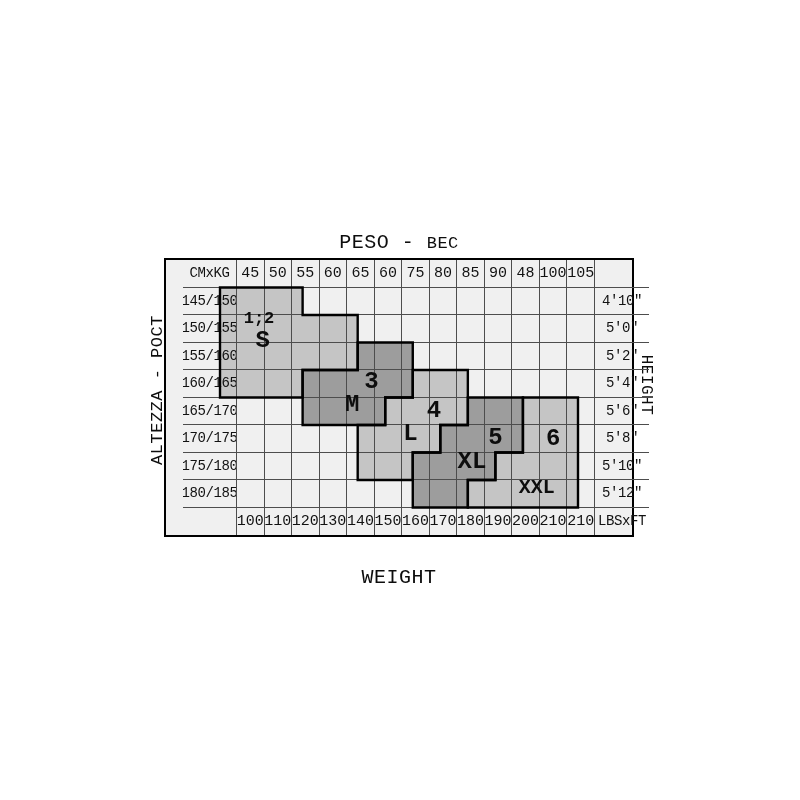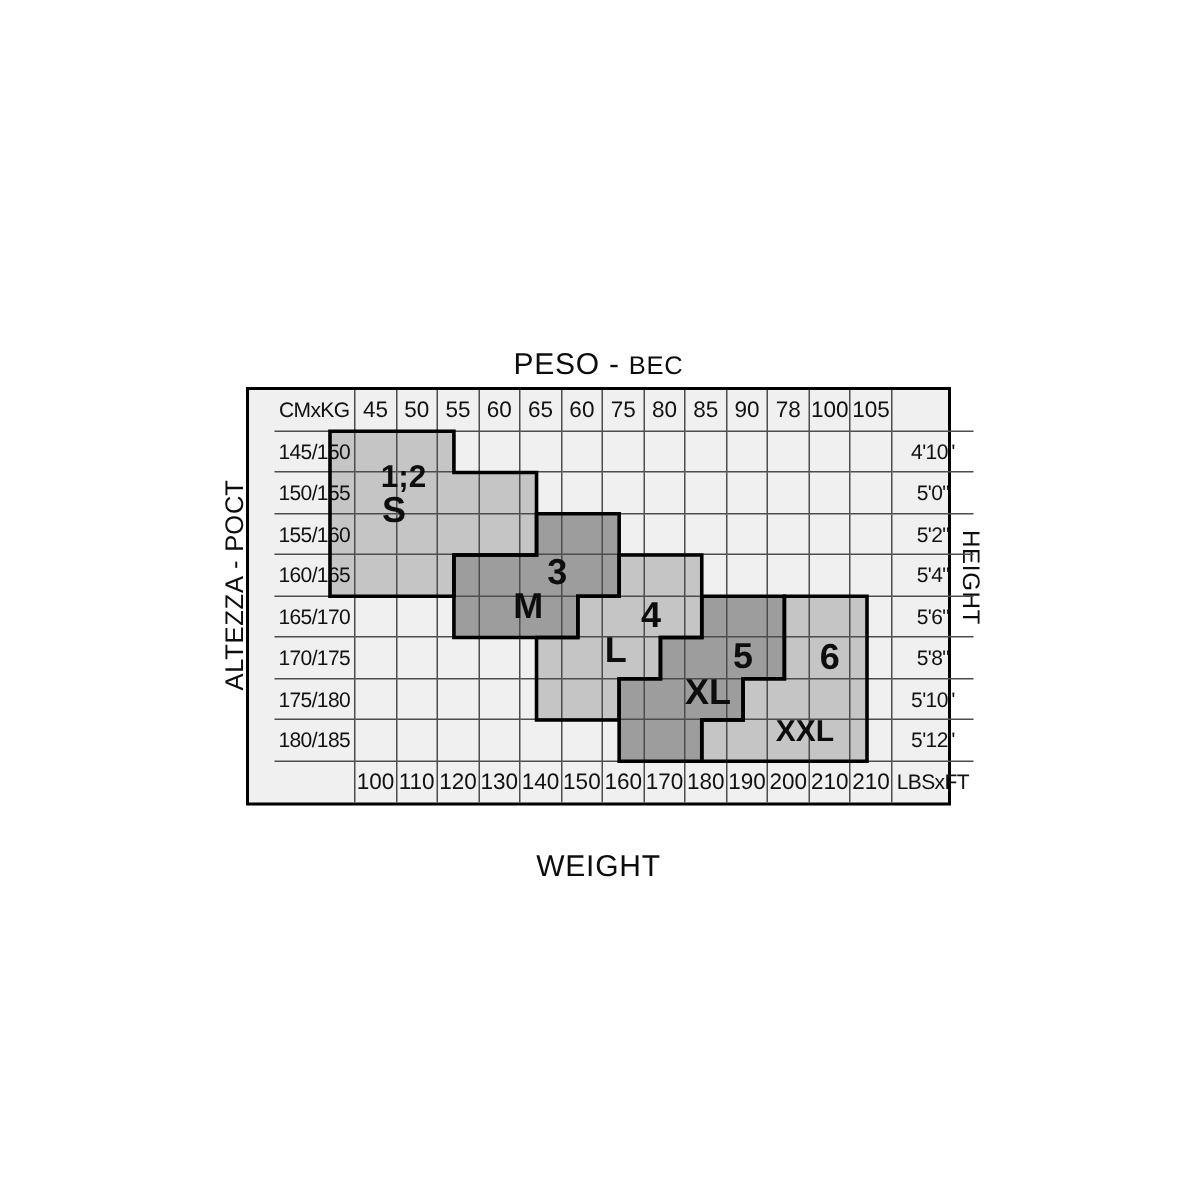--- a/index.html
+++ b/index.html
@@ -1,18 +1,18 @@
 <!DOCTYPE html>
 <html><head>
 <meta charset="utf-8">
 <style>
   html,body{margin:0;padding:0;background:#ffffff;}
   .page{
     position:relative;width:800px;height:800px;background:#ffffff;
-    font-family:Liberation Sans, sans-serif;color:#111;overflow:hidden;
+    font-family:Liberation Mono, monospace;color:#111;overflow:hidden;
   }
   .title-top,.title-bottom{
     position:absolute;left:164px;width:470px;text-align:center;
     font-size:20px;line-height:20px;color:#0d0d0d;letter-spacing:.5px;
   }
   .title-top{top:233px;}
   .title-top .small{font-size:17px;}
   .title-bottom{top:568px;}
   .title-left,.title-right{
     position:absolute;white-space:nowrap;color:#0d0d0d;letter-spacing:.5px;
@@ -67,21 +67,21 @@
         <div class="cell">45</div>
         <div class="cell">50</div>
         <div class="cell">55</div>
         <div class="cell">60</div>
         <div class="cell">65</div>
         <div class="cell">60</div>
         <div class="cell">75</div>
         <div class="cell">80</div>
         <div class="cell">85</div>
         <div class="cell">90</div>
-        <div class="cell">78</div>
+        <div class="cell">48</div>
         <div class="cell">100</div>
         <div class="cell">105</div>
         <div class="cell col-label"></div>
         <div class="cell col-label">145/150</div>
         <div class="cell"></div>
         <div class="cell"></div>
         <div class="cell"></div>
         <div class="cell"></div>
         <div class="cell"></div>
         <div class="cell"></div>
@@ -215,21 +215,21 @@
         <div class="cell col-label">LBSxFT</div>
       </div>
     <svg class="layer outlines" id="outlines" viewBox="0 0 466 275" width="466" height="275">
         <polygon points="54,27.5 136.6153846153846,27.5 136.6153846153846,55 191.6923076923077,55 191.6923076923077,110 136.6153846153846,110 136.6153846153846,137.5 54,137.5" fill="none" stroke="#000000" stroke-width="2.4" stroke-linejoin="miter"></polygon>
         <polygon points="191.6923076923077,82.5 246.76923076923077,82.5 246.76923076923077,137.5 219.23076923076923,137.5 219.23076923076923,165 136.6153846153846,165 136.6153846153846,110 191.6923076923077,110" fill="none" stroke="#000000" stroke-width="2.4" stroke-linejoin="miter"></polygon>
         <polygon points="246.76923076923077,110 301.84615384615387,110 301.84615384615387,165 274.3076923076923,165 274.3076923076923,192.5 246.76923076923077,192.5 246.76923076923077,220 191.6923076923077,220 191.6923076923077,165 219.23076923076923,165 219.23076923076923,137.5 246.76923076923077,137.5" fill="none" stroke="#000000" stroke-width="2.4" stroke-linejoin="miter"></polygon>
         <polygon points="301.84615384615387,137.5 356.92307692307696,137.5 356.92307692307696,192.5 329.3846153846154,192.5 329.3846153846154,220 301.84615384615387,220 301.84615384615387,247.5 246.76923076923077,247.5 246.76923076923077,192.5 274.3076923076923,192.5 274.3076923076923,165 301.84615384615387,165" fill="none" stroke="#000000" stroke-width="2.4" stroke-linejoin="miter"></polygon>
         <polygon points="356.92307692307696,137.5 412,137.5 412,247.5 301.84615384615387,247.5 301.84615384615387,220 329.3846153846154,220 329.3846153846154,192.5 356.92307692307696,192.5" fill="none" stroke="#000000" stroke-width="2.4" stroke-linejoin="miter"></polygon>
       </svg>
     <div class="layer labels" id="labels">
-        <div class="region-label" style="left: 103px; top: 58.3px; font-size: 21px;">1;2</div>
+        <div class="region-label" style="left: 93px; top: 58.3px; font-size: 17px;">1;2</div>
         <div class="region-label" style="left: 96.6846px; top: 81.125px; font-size: 24px;">S</div>
         <div class="region-label" style="left: 205.462px; top: 122.375px; font-size: 24px;">3</div>
         <div class="region-label" style="left: 186.185px; top: 145.2px; font-size: 24px;">M</div>
         <div class="region-label" style="left: 267.974px; top: 151.25px; font-size: 24px;">4</div>
         <div class="region-label" style="left: 244.566px; top: 174.35px; font-size: 24px;">L</div>
         <div class="region-label" style="left: 329.385px; top: 178.2px; font-size: 24px;">5</div>
         <div class="region-label" style="left: 306px; top: 201.85px; font-size: 24px;">XL</div>
         <div class="region-label" style="left: 387.215px; top: 178.75px; font-size: 24px;">6</div>
         <div class="region-label" style="left: 370.692px; top: 227.7px; font-size: 20px;">XXL</div>
       </div>

